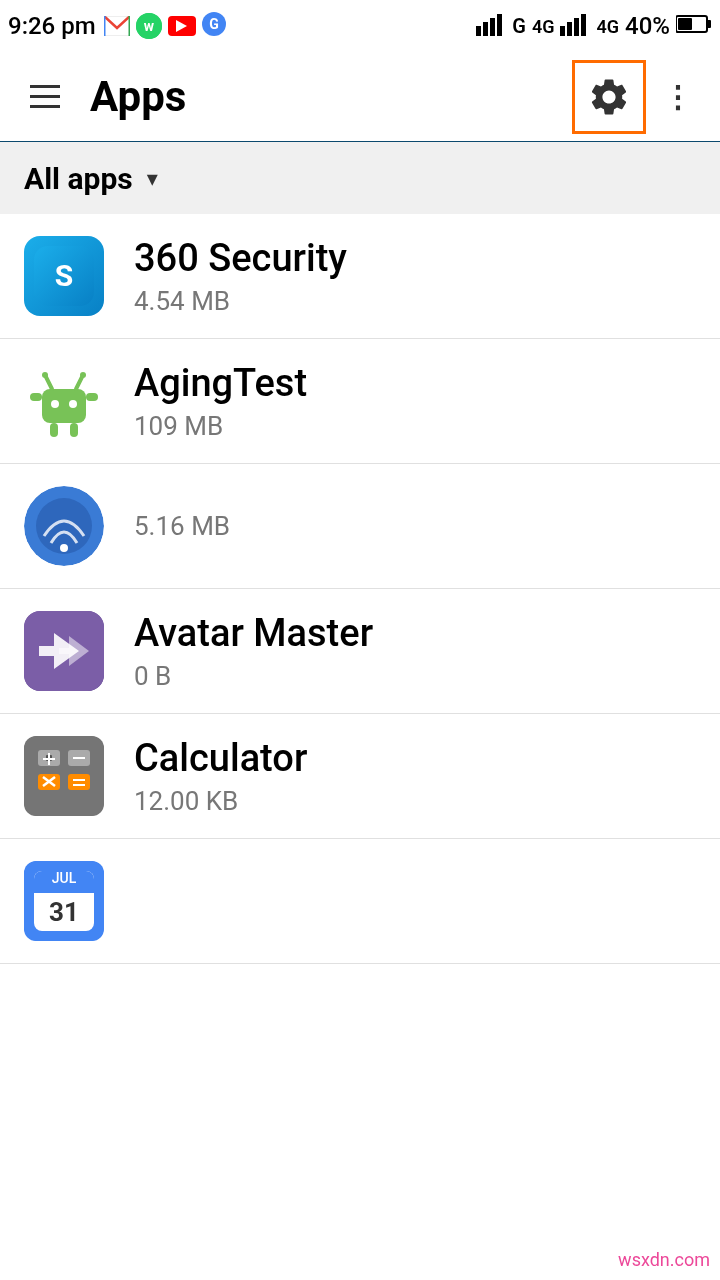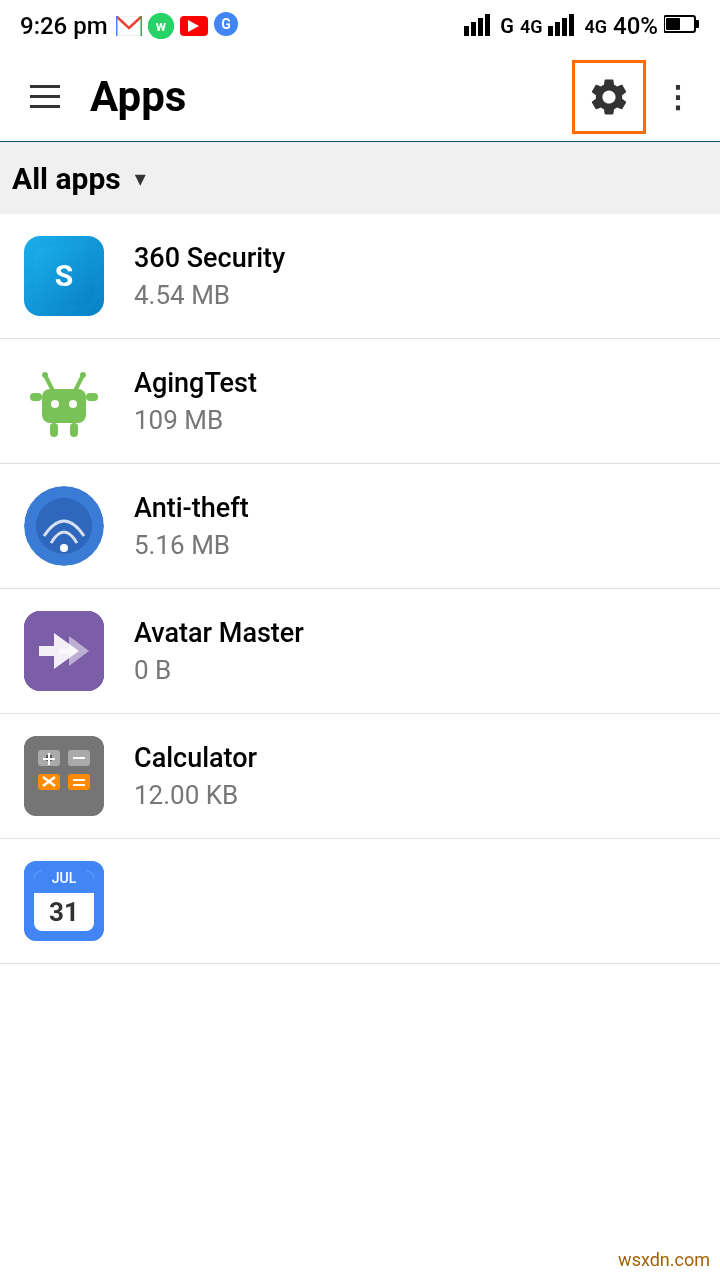--- a/index.html
+++ b/index.html
@@ -13,21 +13,21 @@
     }
 
     
     .status-bar {
       width: 100%;
       height: 52px;
       background: #ffffff;
       display: flex;
       align-items: center;
       justify-content: space-between;
-      padding: 0 20px;
+      padding: 0 8px;
     }
     .status-bar-left {
       display: flex;
       align-items: center;
       gap: 8px;
     }
     .status-time {
       font-size: 24px;
       font-weight: 500;
       color: #000;
@@ -115,21 +115,21 @@
       cursor: pointer; font-size: 30px; color: #333; font-weight: bold;
     }
 
     
     .filter-bar {
       width: 100%;
       height: 72px;
       background: #f0f0f0;
       display: flex;
       align-items: center;
-      padding: 0 12px;
+      padding: 0 24px;
     }
     .filter-label {
       font-size: 30px;
       font-weight: 700;
       color: #000;
     }
     .filter-arrow {
       margin-left: 14px;
       font-size: 22px;
       color: #333;
@@ -152,21 +152,21 @@
       flex-shrink: 0;
       display: flex; align-items: center; justify-content: center;
       font-size: 32px;
       overflow: hidden;
     }
     .app-info {
       margin-left: 30px;
       display: flex; flex-direction: column; gap: 6px;
     }
     .app-name {
-      font-size: 27px;
+      font-size: 38px;
       font-weight: 500;
       color: #000;
     }
     .app-size {
       font-size: 26px;
       color: #777;
     }
 
     
     .icon-360 {
@@ -192,21 +192,21 @@
       background: #1a1a2e;
       border-radius: 12px;
     }
 
     
     .watermark {
       position: fixed;
       bottom: 10px;
       right: 10px;
       font-size: 18px;
-      color: #a16207;
+      color: #ec4899;
     }
 
     
     .gear-svg {
       width: 44px; height: 44px;
       fill: #333;
     }
   </style>
 </head>
 <body>
@@ -350,21 +350,20 @@
       <svg width="80" height="80" viewBox="0 0 80 80">
         <circle cx="40" cy="40" r="40" fill="#3A7BD5"></circle>
         <circle cx="40" cy="40" r="28" fill="#2254A3" opacity="0.5"></circle>
 
         <path d="M20,50 Q40,20 60,50" fill="none" stroke="white" stroke-width="3" opacity="0.8"></path>
         <path d="M27,57 Q40,35 53,57" fill="none" stroke="white" stroke-width="3" opacity="0.8"></path>
         <circle cx="40" cy="62" r="4" fill="white"></circle>
       </svg>
     </div>
     <div class="app-info">
-      <span class="app-name">Anti-theft</span>
       <span class="app-size">5.16 MB</span>
     </div>
   </div>
 
   <div class="app-item">
     <div class="app-icon icon-avatarmaster">
       <svg width="80" height="80" viewBox="0 0 80 80">
         <rect width="80" height="80" rx="16" fill="#7B5EA7"></rect>
 
         <polygon points="55,40 30,22 30,35 15,35 15,45 30,45 30,58" fill="white" opacity="0.9"></polygon>

